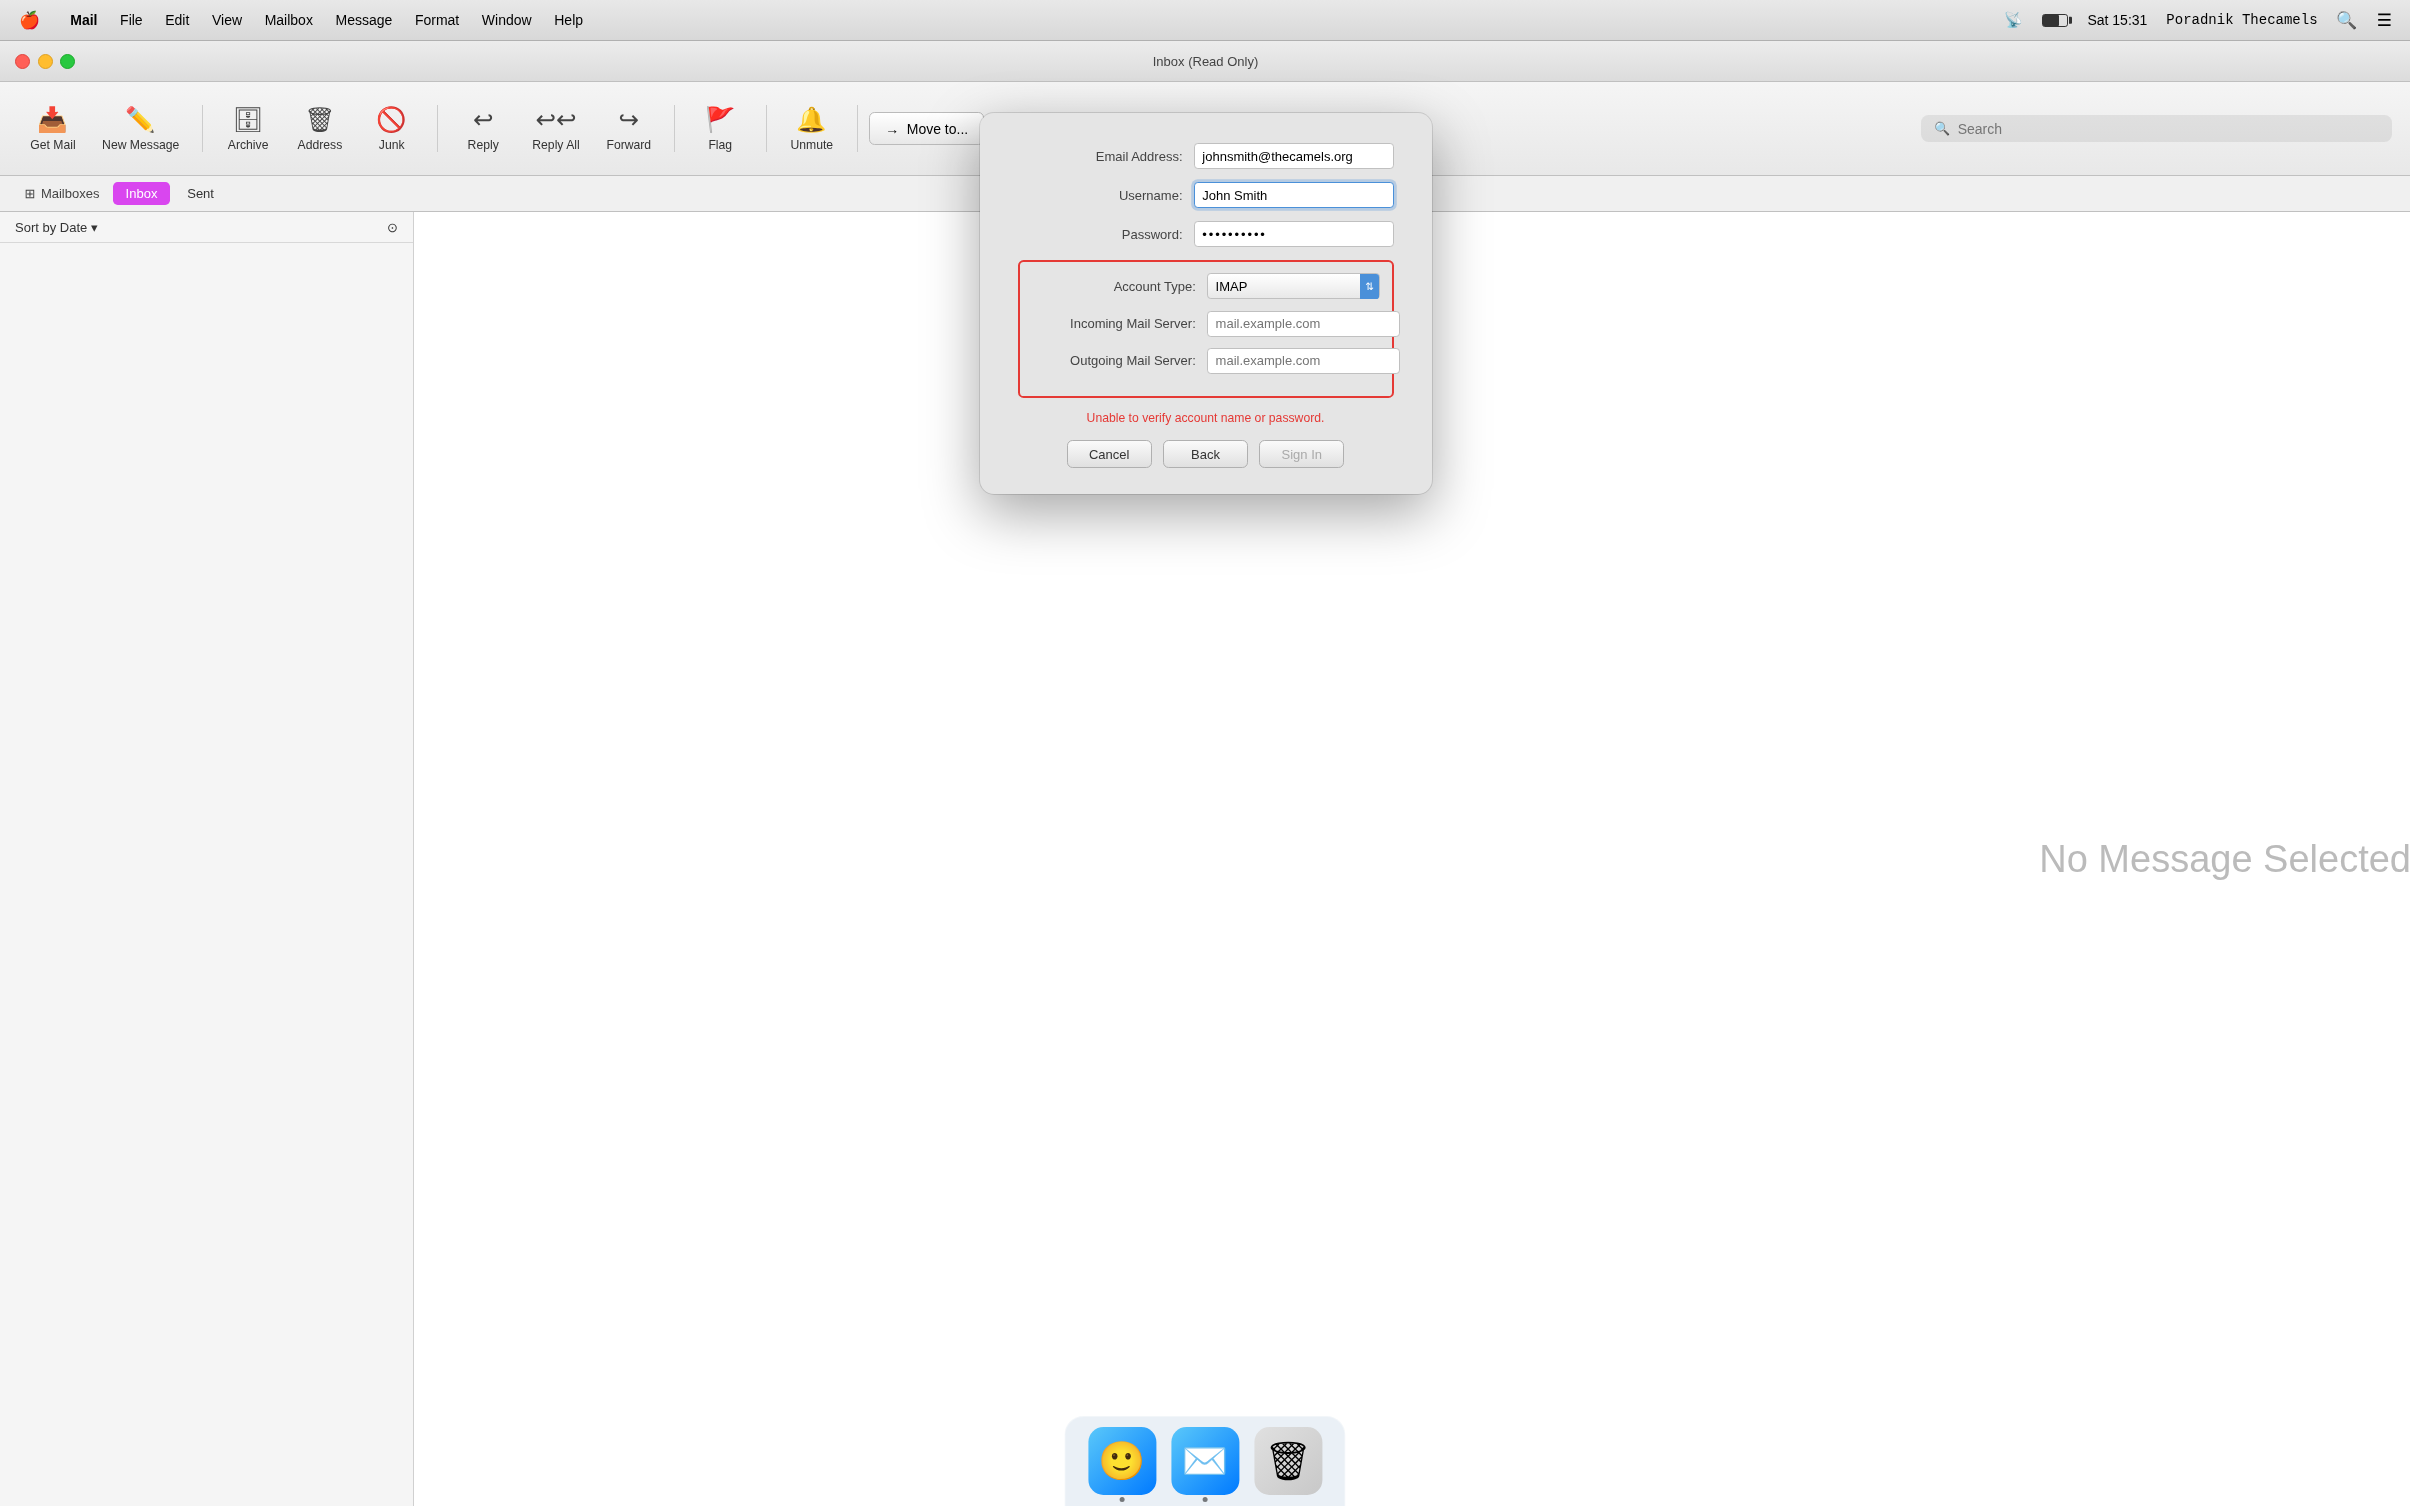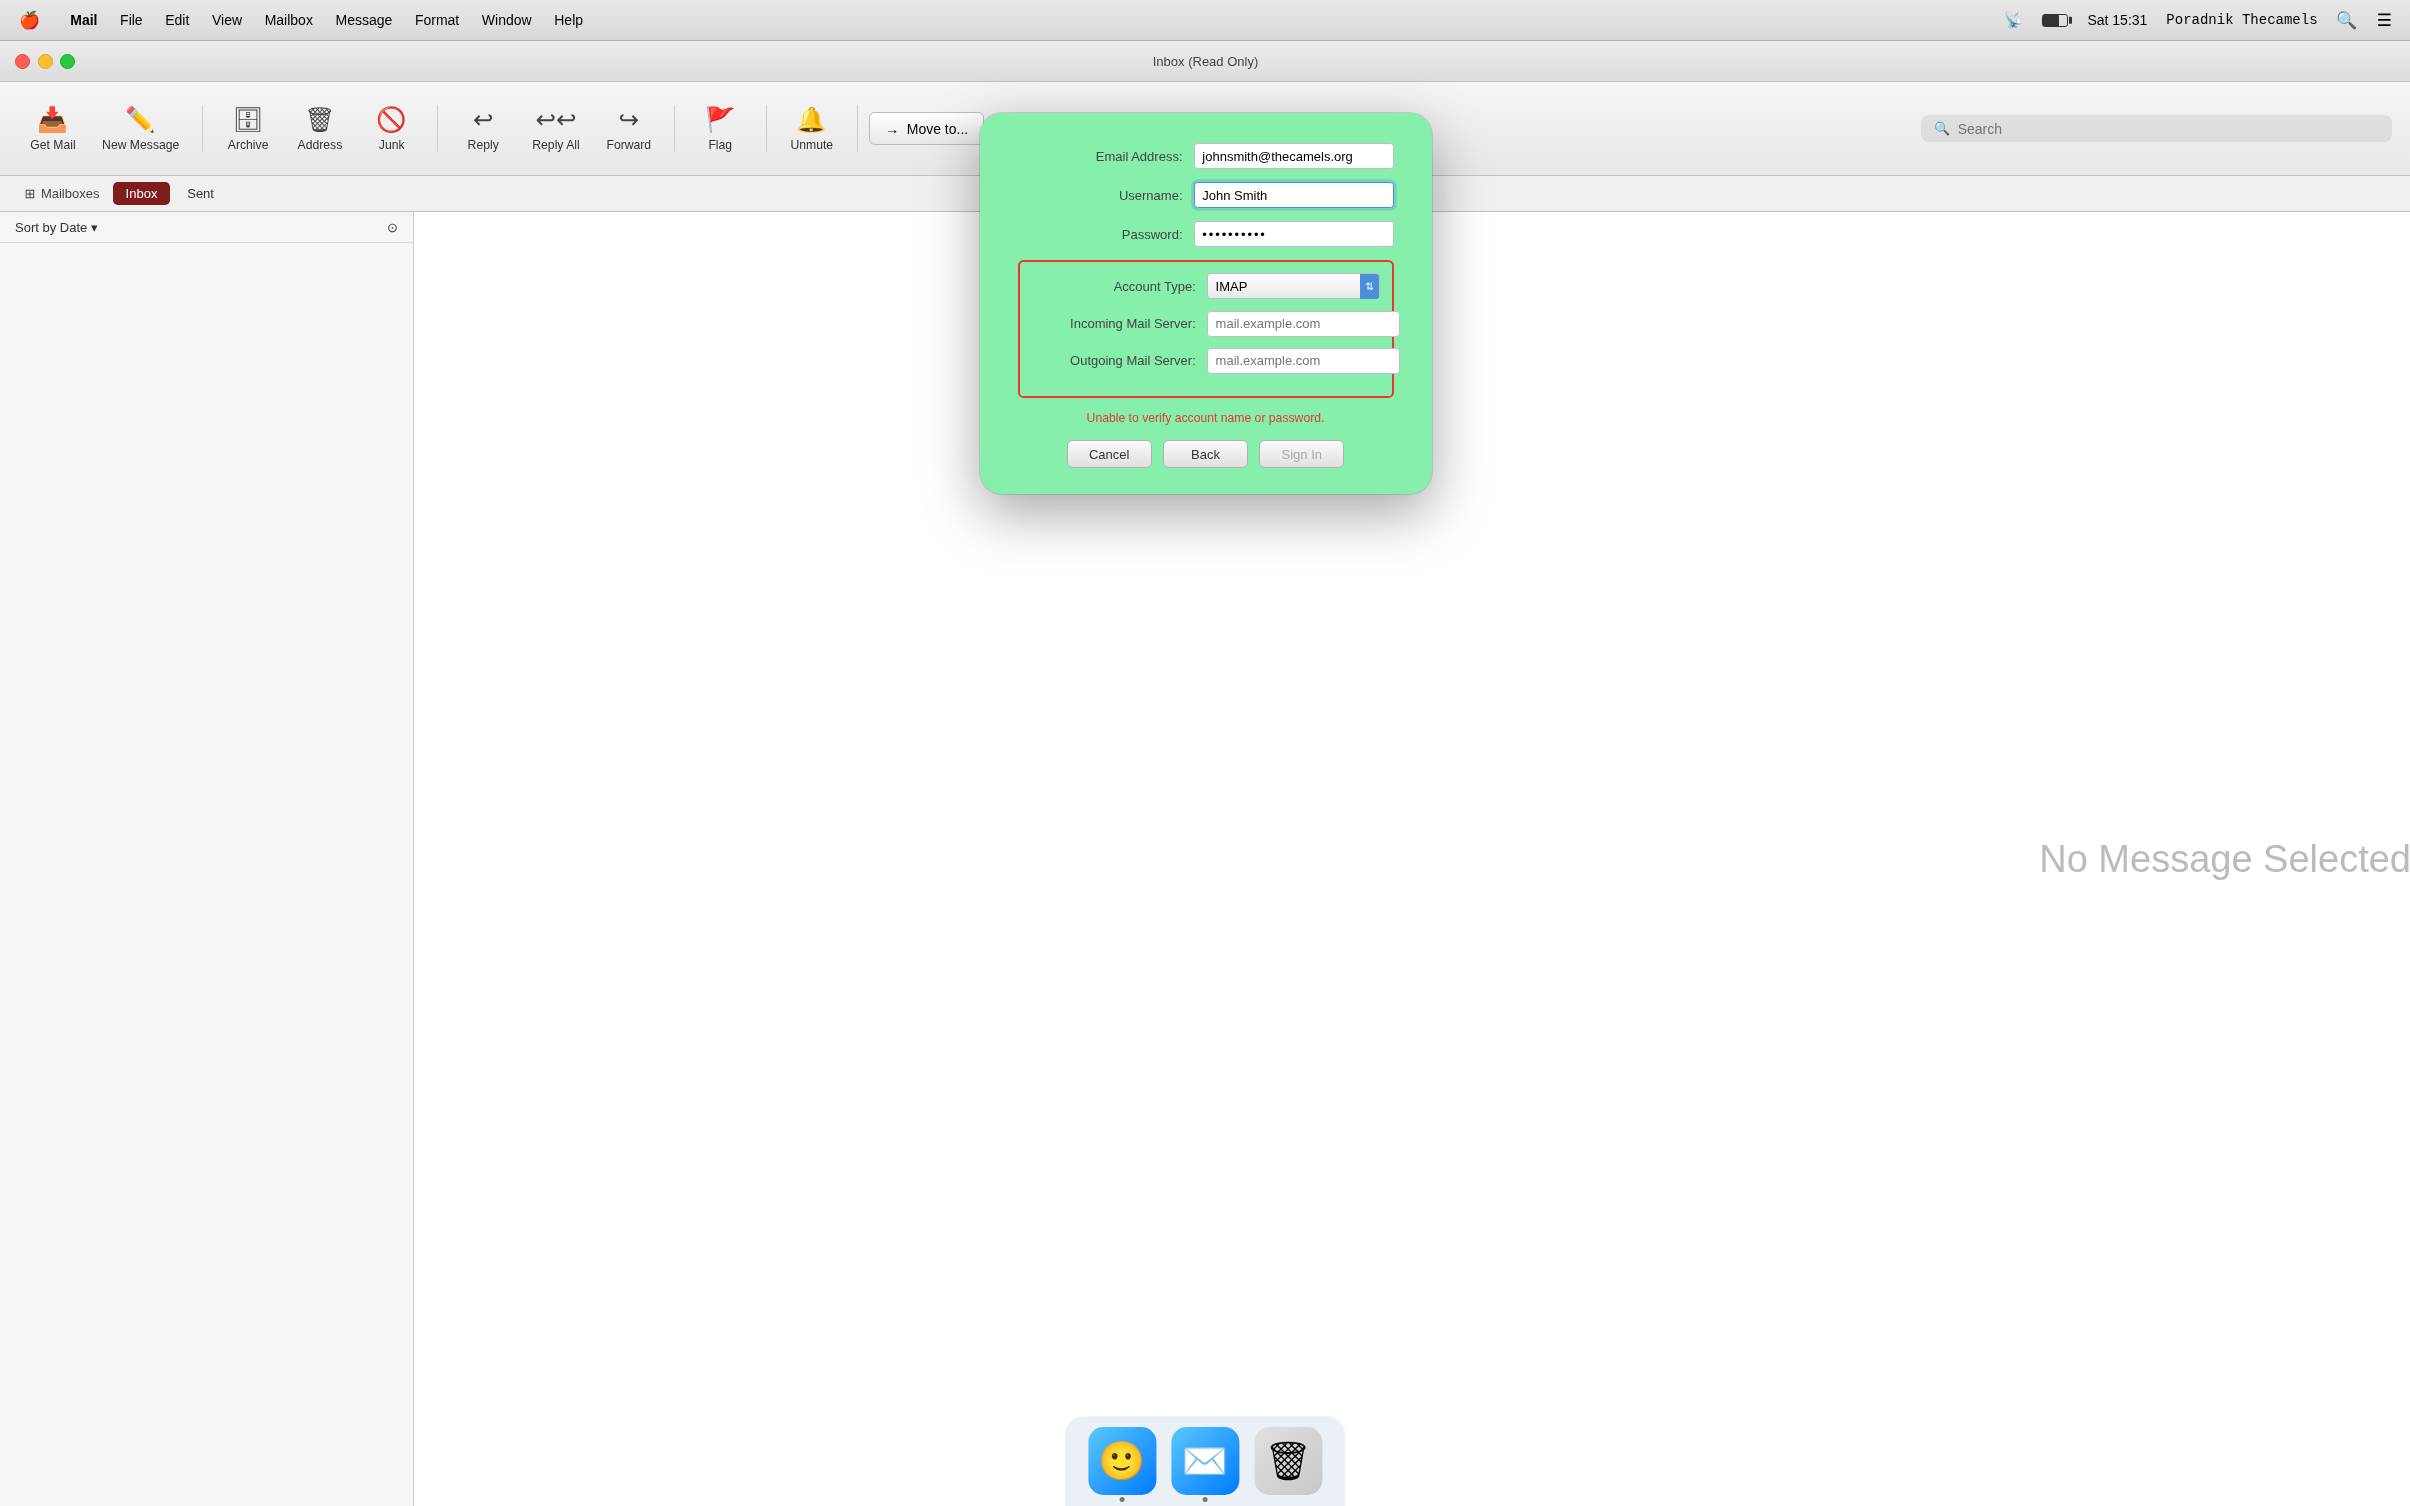--- a/index.html
+++ b/index.html
@@ -166,21 +166,21 @@
       cursor: pointer;
     }
     .tab-item {
       font-size: 13px;
       padding: 3.8px 13px;
       border-radius: 4.7px;
       cursor: pointer;
       color: #333;
     }
     .tab-item.active {
-      background: #7f1d1d;
+      background: #d946ef;
       color: #fff;
     }
 
     
     .main-area {
       display: flex;
       width: 100%;
       height: calc(100% - 171px);
       position: relative;
       z-index: 10;
@@ -222,22 +222,22 @@
       font-weight: 300;
     }
 
     
     .dialog {
       position: absolute;
       top: 113px;
       left: 50%;
       transform: translateX(-50%);
       width: 452px;
-      background: #86efac;
-      border-radius: 22px;
+      background: #e5e5e5;
+      border-radius: 14px;
       box-shadow: 0 19px 56px rgba(0,0,0,0.35), 0 0 0 0.9px rgba(0,0,0,0.12);
       padding: 30px 38px 26px;
       pointer-events: all;
       z-index: 300;
     }
     .dialog-row {
       display: flex;
       align-items: center;
       margin-bottom: 13px;
     }

